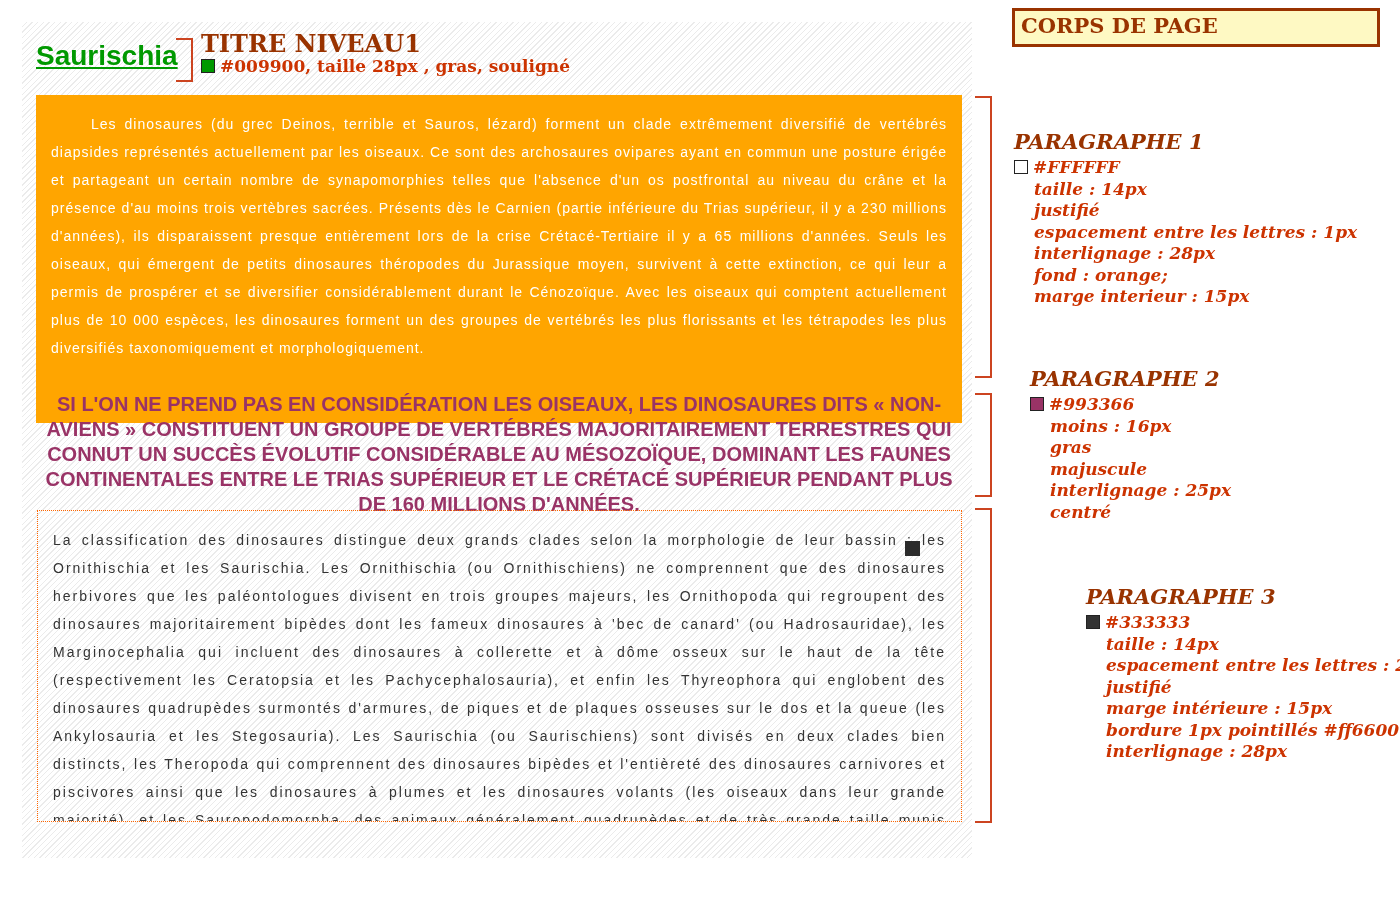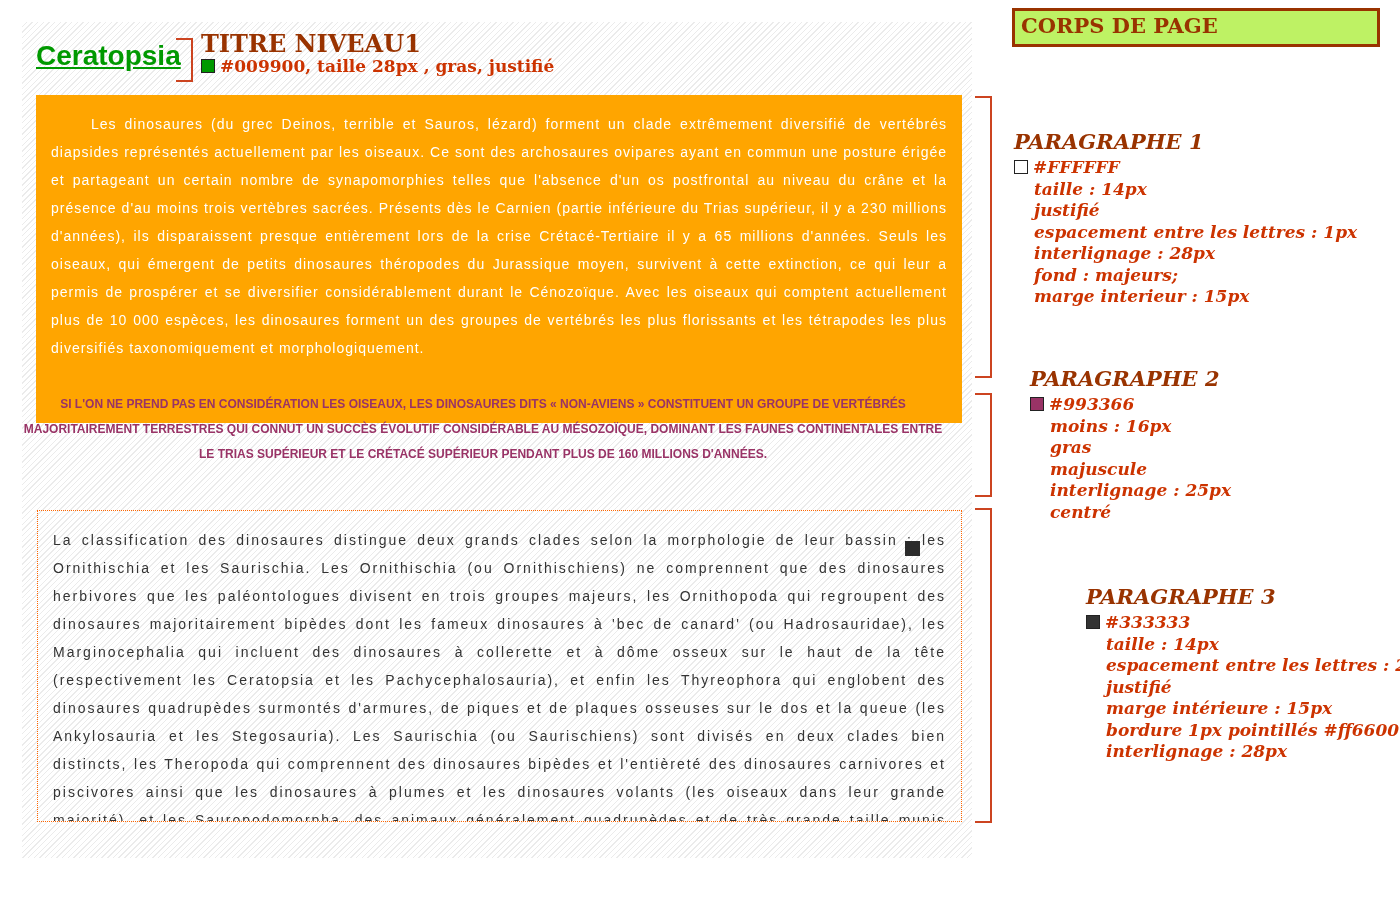--- a/index.html
+++ b/index.html
@@ -36,65 +36,65 @@
   }
   
   .para1{
     position:absolute;left:36px;top:95px;width:926px;height:328px;
     box-sizing:border-box;padding:15px;overflow:hidden;
     background:#ffa500;color:#ffffff;
     font-size:14px;line-height:28px;letter-spacing:1px;
     text-align:justify;text-indent:40px;
   }
   .para2{
-    position:absolute;left:20px;top:392px;width:926px;
-    color:#993366;font-size:12px;font-weight:bold;line-height:25px;
+    position:absolute;left:36px;top:392px;width:926px;
+    color:#993366;font-size:20px;font-weight:bold;line-height:25px;
     text-align:center;text-transform:uppercase;
   }
   .para3{
     position:absolute;left:37px;top:510px;width:925px;height:312px;
     box-sizing:border-box;padding:15px;overflow:hidden;
     border:1px dotted #ff6600;color:#333333;
     font-size:14px;line-height:28px;letter-spacing:2px;text-align:justify;
   }
   .stray-square{position:absolute;left:905px;top:541px;width:15px;height:15px;background:#2b2b2b;}
   
   .rbracket{
     position:absolute;width:15px;
     border-top:2px solid #cc4420;border-right:2px solid #cc4420;border-bottom:2px solid #cc4420;
   }
   .rb1{left:975px;top:96px;height:278px;}
   .rb2{left:975px;top:393px;height:100px;}
   .rb3{left:975px;top:508px;height:311px;}
   
   .corps-box{
     position:absolute;left:1012px;top:8px;width:368px;box-sizing:border-box;
-    border:3px solid #993300;background:#bef264;padding:3px 6px 6px 6px;
+    border:3px solid #993300;background:#fef9c3;padding:3px 6px 6px 6px;
   }
   .corps-box .anno-h{font-size:21px;}
   .corps-box .anno-line{margin-left:6px;}
   .anno-block{position:absolute;font-style:italic;}
   .ab1{left:1014px;top:130px;}
   .ab2{left:1030px;top:367px;}
   .ab3{left:1086px;top:585px;}
   .anno-block .anno-h{font-size:21px;margin-bottom:3px;}
   .prop-indent{margin-left:20px;}
 </style>
 </head>
 <body>
 
 <div class="mockup">
-  <h1 class="page-title" style="position:static;margin:18px 0 0 14px;display:inline-block;">Ceratopsia</h1>
+  <h1 class="page-title" style="position:static;margin:18px 0 0 14px;display:inline-block;">Saurischia</h1>
 </div>
 
 <div class="title-bracket"></div>
 <div class="title-anno">
   <div class="anno-h">TITRE NIVEAU1</div>
   <div class="anno-line">
-    <span class="swatch" style="background: rgb(0, 153, 0);"></span><span>#009900, taille 28px , gras, justifié</span>
+    <span class="swatch" style="background: rgb(0, 153, 0);"></span><span>#009900, taille 28px , gras, souligné</span>
   </div>
 </div>
 
 <div class="para1">Les dinosaures (du grec Deinos, terrible et Sauros, lézard) forment un clade extrêmement diversifié de vertébrés diapsides représentés actuellement par les oiseaux. Ce sont des archosaures ovipares ayant en commun une posture érigée et partageant un certain nombre de synapomorphies telles que l'absence d'un os postfrontal au niveau du crâne et la présence d'au moins trois vertèbres sacrées. Présents dès le Carnien (partie inférieure du Trias supérieur, il y a 230 millions d'années), ils disparaissent presque entièrement lors de la crise Crétacé-Tertiaire il y a 65 millions d'années. Seuls les oiseaux, qui émergent de petits dinosaures théropodes du Jurassique moyen, survivent à cette extinction, ce qui leur a permis de prospérer et se diversifier considérablement durant le Cénozoïque. Avec les oiseaux qui comptent actuellement plus de 10 000 espèces, les dinosaures forment un des groupes de vertébrés les plus florissants et les tétrapodes les plus diversifiés taxonomiquement et morphologiquement.</div>
 <div class="para2">Si l'on ne prend pas en considération les oiseaux, les dinosaures dits « non-aviens » constituent un groupe de vertébrés majoritairement terrestres qui connut un succès évolutif considérable au Mésozoïque, dominant les faunes continentales entre le Trias supérieur et le Crétacé supérieur pendant plus de 160 millions d'années.</div>
 <div class="para3">La classification des dinosaures distingue deux grands clades selon la morphologie de leur bassin : les Ornithischia et les Saurischia. Les Ornithischia (ou Ornithischiens) ne comprennent que des dinosaures herbivores que les paléontologues divisent en trois groupes majeurs, les Ornithopoda qui regroupent des dinosaures majoritairement bipèdes dont les fameux dinosaures à 'bec de canard' (ou Hadrosauridae), les Marginocephalia qui incluent des dinosaures à collerette et à dôme osseux sur le haut de la tête (respectivement les Ceratopsia et les Pachycephalosauria), et enfin les Thyreophora qui englobent des dinosaures quadrupèdes surmontés d'armures, de piques et de plaques osseuses sur le dos et la queue (les Ankylosauria et les Stegosauria). Les Saurischia (ou Saurischiens) sont divisés en deux clades bien distincts, les Theropoda qui comprennent des dinosaures bipèdes et l'entièreté des dinosaures carnivores et piscivores ainsi que les dinosaures à plumes et les dinosaures volants (les oiseaux dans leur grande majorité), et les Sauropodomorpha, des animaux généralement quadrupèdes et de très grande taille munis d'un long cou, d'une petite tête et d'une longue queue.</div>
 <div class="stray-square"></div>
 
 <div class="rbracket rb1"></div>
 <div class="rbracket rb2"></div>
@@ -107,21 +107,21 @@
 <div class="anno-block ab1">
   <div class="anno-h">PARAGRAPHE 1</div>
   <div class="anno-line">
     <span class="swatch" style="background: rgb(255, 255, 255);"></span><span>#FFFFFF</span>
   </div>
   <div class="prop-indent">
       <div class="anno-line">taille : 14px</div>
       <div class="anno-line">justifié</div>
       <div class="anno-line">espacement entre les lettres : 1px</div>
       <div class="anno-line">interlignage : 28px</div>
-      <div class="anno-line">fond : majeurs;</div>
+      <div class="anno-line">fond : orange;</div>
       <div class="anno-line">marge interieur : 15px</div>
     </div>
 </div>
 
 <div class="anno-block ab2">
   <div class="anno-h">PARAGRAPHE 2</div>
   <div class="anno-line">
     <span class="swatch" style="background: rgb(153, 51, 102);"></span><span>#993366</span>
   </div>
   <div class="prop-indent">

